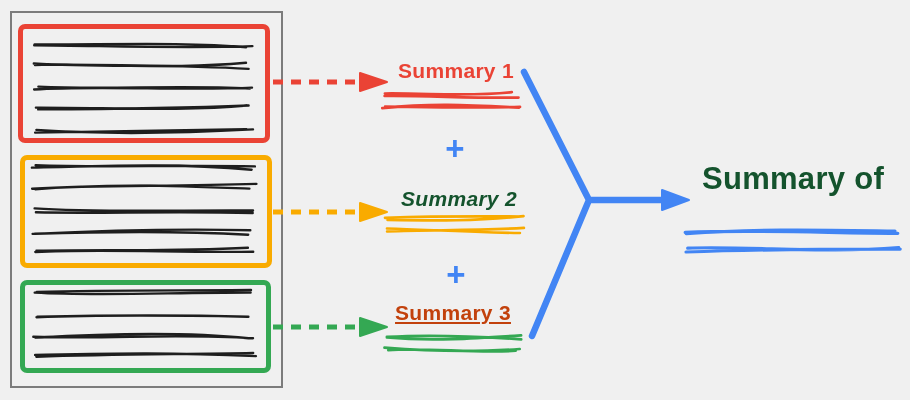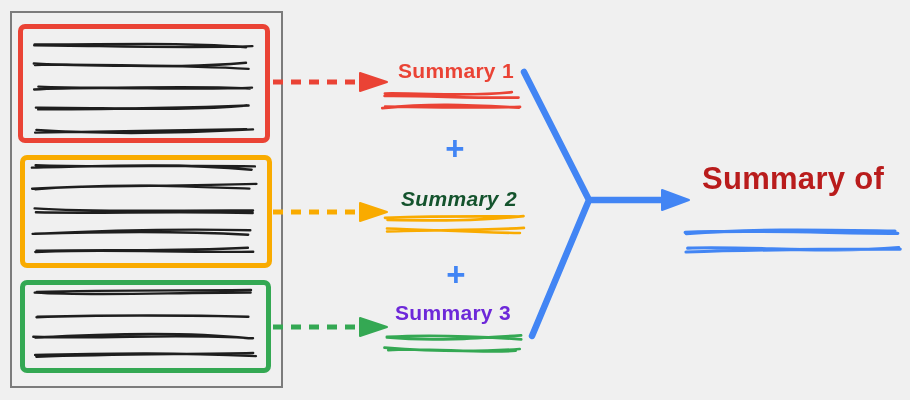--- a/index.html
+++ b/index.html
@@ -123,22 +123,22 @@
         <polygon points="662,190 662,210 689,200" fill="#4285F4" stroke="#4285F4" stroke-width="2" stroke-linejoin="round"></polygon>
       </g>
     <g id="g-final-underline">
         <path d="M686.2,233.6 C759.2,228.7 819.9,230.1 895.0,231.1 M685.2,232.4 C757.9,229.4 837.8,233.4 897.8,233.3 " fill="none" stroke="#4285F4" stroke-width="3.2" stroke-linecap="round" stroke-linejoin="round"></path>
         <path d="M686.0,252.0 C754.0,249.5 836.2,249.0 900.2,249.1 M687.7,248.1 C752.7,245.9 826.5,253.7 898.7,247.5 " fill="none" stroke="#4285F4" stroke-width="3.2" stroke-linecap="round" stroke-linejoin="round"></path>
       </g>
   </svg>
 
   <div class="summary-label s-0" style="color: rgb(234, 67, 53);">Summary 1</div>
   <div class="summary-label s-1" style="color: #14532d; font-style: italic;">Summary 2</div>
-  <div class="summary-label s-2" style="color: #6d28d9;">Summary 3</div>
+  <div class="summary-label s-2" style="color: #c2410c; text-decoration: underline;">Summary 3</div>
 
   <div class="plus-operator p-0" style="color: rgb(66, 133, 244);">+</div>
   <div class="plus-operator p-1" style="color: rgb(66, 133, 244);">+</div>
 
-  <div class="final-label" style="color: #b91c1c;">
+  <div class="final-label" style="color: #14532d;">
     <div>Summary of</div>
   </div>
 
 </div>
 
 </body></html>

